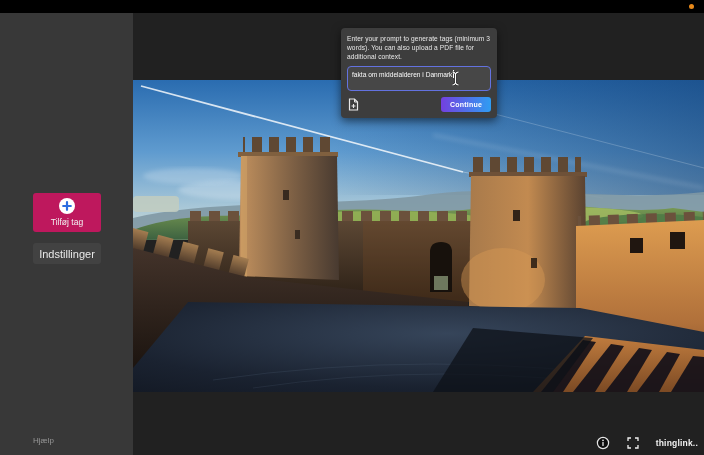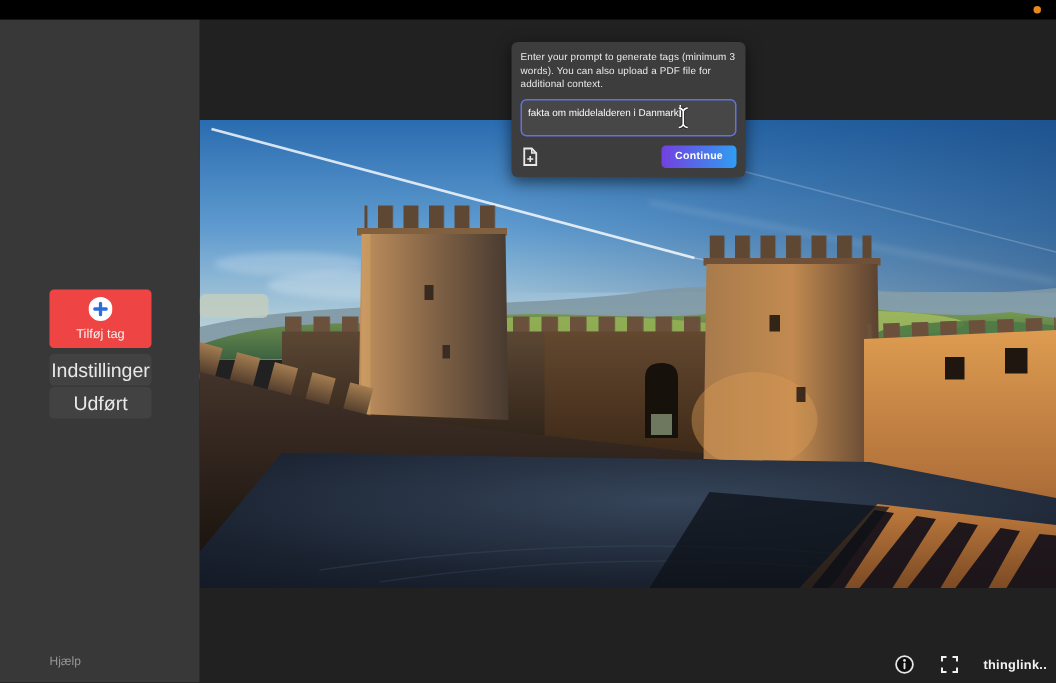--- a/index.html
+++ b/index.html
@@ -14,23 +14,23 @@
   .topbar { position:absolute; left:0; top:0; width:704px; height:13px; background:#000; z-index:30; }
   .rec-dot { position:absolute; left:689px; top:4px; width:5px; height:5px; border-radius:50%; background:#e8891a; }
 
   
   .sidebar { position:absolute; left:0; top:13px; width:133px; height:442px; background:#383838; z-index:10; }
   .side-btn {
     position:absolute; left:33px; width:68px;
     display:flex; flex-direction:column; align-items:center; justify-content:center;
     border-radius:3px; cursor:pointer; font-size:9px; color:#f2f2f2; text-align:center;
   }
-  .btn-add { top:180px; height:39px; background:#ef4444; gap:3px; }
+  .btn-add { top:180px; height:39px; background:#be185d; gap:3px; }
   .btn-add .lbl { font-size:8.5px; }
-  .btn-plain { background:#424242; height:21px; font-size:13px; color:#e8e8e8; }
+  .btn-plain { background:#424242; height:21px; font-size:11px; color:#e8e8e8;margin-top:7px; }
   .btn-settings { top:223px; }
   .btn-done { top:245px; }
   .help { position:absolute; left:33px; top:423px; width:68px; text-align:left; font-size:8px; color:#979797; cursor:pointer; }
 
   
   .stage { position:absolute; left:133px; top:80px; width:571px; height:312px; z-index:1; }
   .stage svg { display:block; }
 
   
   .dialog {
@@ -70,23 +70,20 @@
 <div class="sidebar">
   <div class="side-btn btn-add">
     <svg width="16" height="16" viewBox="0 0 16 16">
       <circle cx="8" cy="8" r="8" fill="#ffffff"></circle>
       <path d="M8 4.2 V11.8 M4.2 8 H11.8" stroke="#2b6ce0" stroke-width="2.2" stroke-linecap="round"></path>
     </svg>
     <span class="lbl">Tilføj tag</span>
   </div>
   <div class="side-btn btn-plain btn-settings">
     <span>Indstillinger</span>
-  </div>
-  <div class="side-btn btn-plain btn-done">
-    <span>Udført</span>
   </div>
   <div class="help">Hjælp</div>
 </div>
 
 <div class="stage">
 <svg width="571" height="312" viewBox="0 0 571 312">
   <defs>
     <linearGradient id="skyV" x1="0" y1="0" x2="0" y2="1">
       <stop offset="0" stop-color="#2a6cb0"></stop>
           <stop offset=".45" stop-color="#5f9bcf"></stop>

